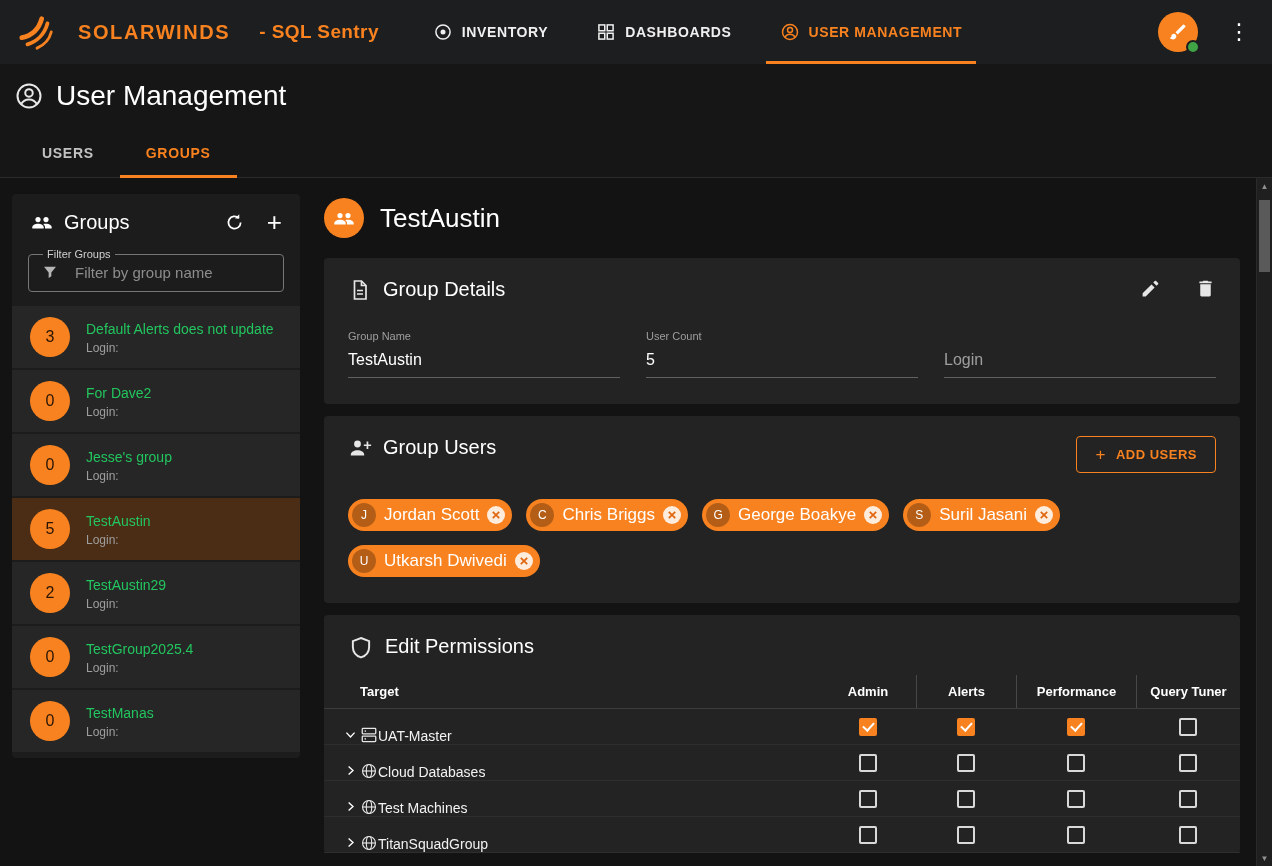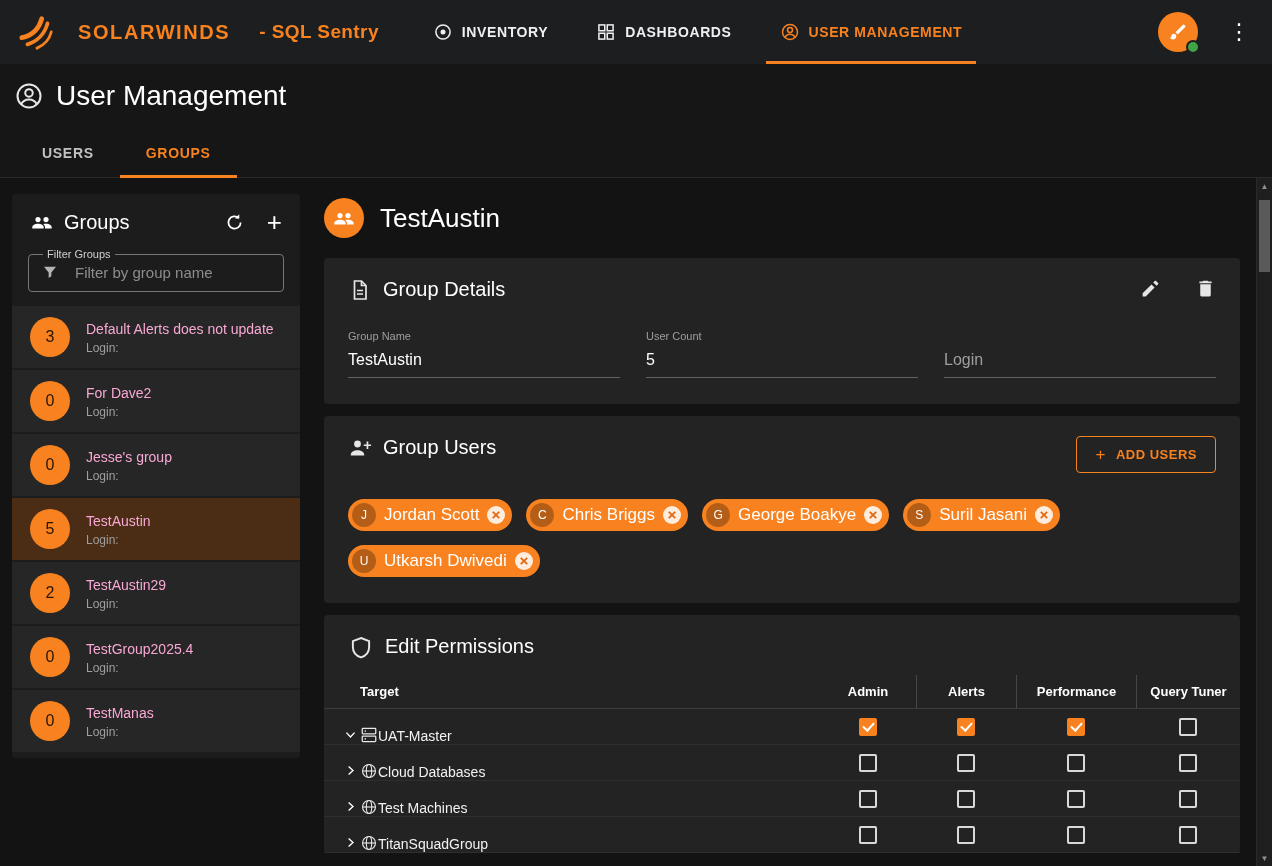--- a/index.html
+++ b/index.html
@@ -59,21 +59,21 @@
   fieldset.filter legend{font-size:11px;color:#cfcfcf;padding:0 4px;margin-left:2px}
   .filter-row{display:flex;align-items:center;gap:16px;margin-top:2px}
   .filter-row svg{width:18px;height:18px}
   .filter-input{background:transparent;border:none;outline:none;color:#eee;font-size:15px;width:100%;font-family:inherit}
   .filter-input::placeholder{color:#8d8d8d}
   .group-list{display:flex;flex-direction:column;gap:2px}
   .group-item{display:flex;align-items:center;gap:16px;padding:11px 18px;background:var(--item-bg);cursor:pointer}
   .group-item.selected{background:var(--sel-bg)}
   .badge{width:40px;height:40px;border-radius:50%;background:var(--accent);color:#2a1505;font-size:16px;display:flex;align-items:center;justify-content:center;flex:none}
   .group-text{flex:1;min-width:0}
-  .group-name{font-size:14px;color:#f9a8d4;line-height:1.45;display:block}
+  .group-name{font-size:14px;color:#22c55e;line-height:1.45;display:block}
   .group-login{font-size:12px;color:#9e9e9e;display:block;margin-top:2px}
 
   
   .main{flex:1;min-width:0}
   .main-head{display:flex;align-items:center;gap:16px;margin:4px 0 20px}
   .group-avatar{width:40px;height:40px;border-radius:50%;background:var(--accent);display:flex;align-items:center;justify-content:center}
   .group-avatar svg{width:24px;height:24px}
   .main-title{font-size:26px;color:#fff;font-weight:400}
   .card{background:var(--card-bg);border-radius:4px;margin-bottom:12px;padding:20px 24px 26px}
   .card-head{display:flex;align-items:flex-start;gap:11px}

